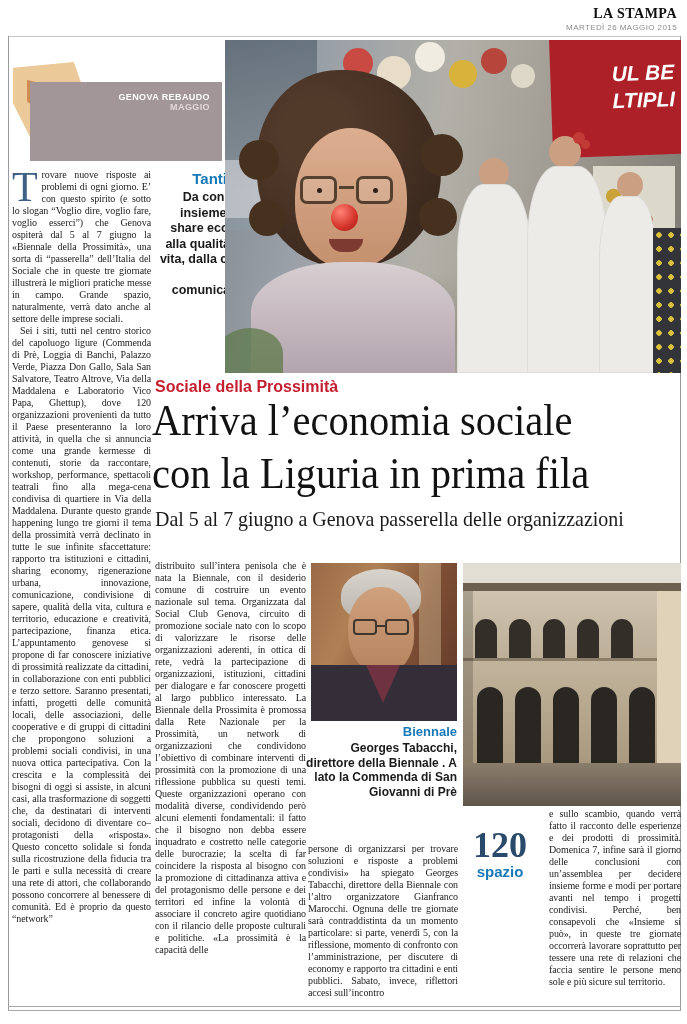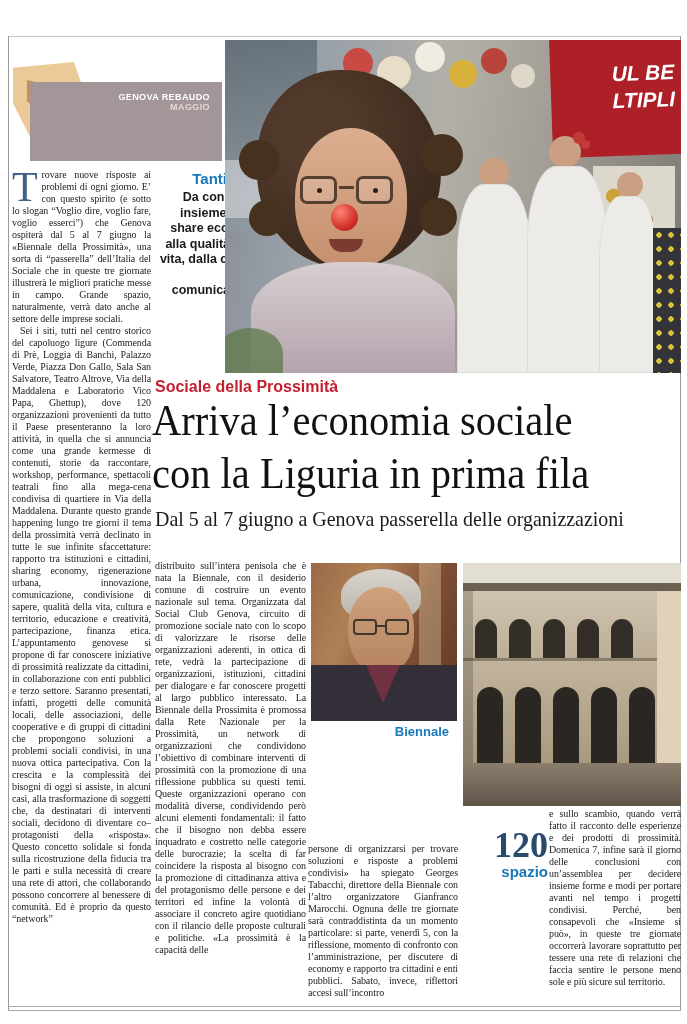--- a/index.html
+++ b/index.html
@@ -44,24 +44,24 @@
   .sidebox .sbody { color:#1a1a1a; font-weight:bold; font-size:12.5px; line-height:15.5px; }
 
   
   .kicker { left:155px; top:378px; font-family:"Liberation Sans", sans-serif; font-weight:bold; font-size:16px; color:#c41f2e; }
   .headline { left:152px; top:394px; width:560px; font-family:"Liberation Serif", serif;
     font-size:44px; line-height:53px; color:#121212; transform:scaleX(.92); transform-origin:left top; white-space:nowrap; }
   .deck { left:155px; top:507px; width:560px; font-family:"Liberation Serif", serif; font-size:21px; color:#1b1b1b;
     transform:scaleX(.95); transform-origin:left top; white-space:nowrap; }
 
   
-  .caption { left:298px; top:724px; width:151px; text-align:right; font-family:"Liberation Sans", sans-serif; }
+  .caption { left:306px; top:724px; width:151px; text-align:right; font-family:"Liberation Sans", sans-serif; }
   .caption .clabel { color:#1879b8; font-weight:bold; font-size:13px; margin-bottom:2px; }
   .caption .cbody { color:#1a1a1a; font-weight:bold; font-size:12px; line-height:14.5px; }
-  .statbox { left:452px; top:828px; width:96px; text-align:right; font-family:"Liberation Sans", sans-serif; }
+  .statbox { left:452px; top:828px; width:96px; text-align:center; font-family:"Liberation Sans", sans-serif; }
   .statbox .num { font-family:"Liberation Serif", serif; font-weight:bold; font-size:36px; line-height:34px; color:#2a4a6b; }
   .statbox .unit { color:#1879b8; font-weight:bold; font-size:15px; margin-top:1px; }
   .statbox .sbody { color:#1a1a1a; font-weight:bold; font-size:11.5px; line-height:14px; margin-top:2px; }
 
   
   .photo-main { left:225px; top:40px; width:456px; height:333px; overflow:hidden;
     background:
       radial-gradient(90px 60px at 8% 45%, #ced3d7 0%, rgba(206,211,215,0) 70%),
       radial-gradient(140px 90px at 52% 88%, #9b958b 0%, rgba(155,149,139,0) 70%),
       linear-gradient(100deg,#848a92 0%,#9aa0a8 20%,#b2b0a8 45%,#a49f96 65%,#7b7871 100%); }
@@ -123,20 +123,24 @@
   .bd-corner { right:0; top:28px; width:24px; height:172px; background:#e0d2b8; }
   .bd-shadow { left:0; top:28px; width:10px; height:172px; background:rgba(0,0,0,.18); }
   .arch-s { width:22px; height:40px; background:#332e28; border-radius:11px 11px 0 0; }
   .arch-b { width:26px; height:76px; background:#2a2622; border-radius:13px 13px 0 0; }
 </style>
 </head>
 <body>
 
 <div id="page">
 
+  <div class="abs masthead">
+    <div class="paper">LA STAMPA</div>
+    <div class="date">MARTEDÌ 26 MAGGIO 2015</div>
+  </div>
   <div class="abs rule-h" style="left:8px; top:36px; width:673px;"></div>
   <div class="abs rule-v" style="left:8px; top:36px; height:974px;"></div>
   <div class="abs rule-v" style="left:680px; top:36px; height:974px;"></div>
 
   <div class="abs deco-tan"></div>
   <div class="abs deco-orange"></div>
   <div class="abs evento-box">
     <div class="byline">GENOVA REBAUDO</div>
     <div class="city">MAGGIO</div>
   </div>
@@ -212,20 +216,21 @@
     <div class="abs sp-face"></div>
     <div class="abs sp-glass" style="left:42px; top:56px;"></div>
     <div class="abs sp-glass" style="left:74px; top:56px;"></div>
     <div class="abs sp-bridge"></div>
     <div class="abs sp-jacket"></div>
     <div class="abs sp-shirt"></div>
   </div>
 
   <div class="abs caption">
     <div class="clabel">Biennale</div>
+    <div class="cbody">Georges Tabacchi, direttore della Biennale . A lato la Commenda di San Giovanni di Prè</div>
   </div>
 
   <div class="abs bodycol" style="left:308px; top:843px; width:150px; height:174px;">
     <p class="bt">persone di organizzarsi per trovare soluzioni e risposte a problemi condivisi» ha spiegato Georges Tabacchi, direttore della Biennale con l’altro organizzatore Gianfranco Marocchi. Ognuna delle tre giornate sarà contraddistinta da un momento particolare: si parte, venerdì 5, con la riflessione, momento di confronto con l’amministrazione, per discutere di economy e rapporto tra cittadini e enti pubblici. Sabato, invece, riflettori accesi sull’incontro</p>
   </div>
 
   <div class="abs photo-building">
     <div class="abs bd-sky"></div>
     <div class="abs bd-roof"></div>
     <div class="abs bd-wall-up"></div>

